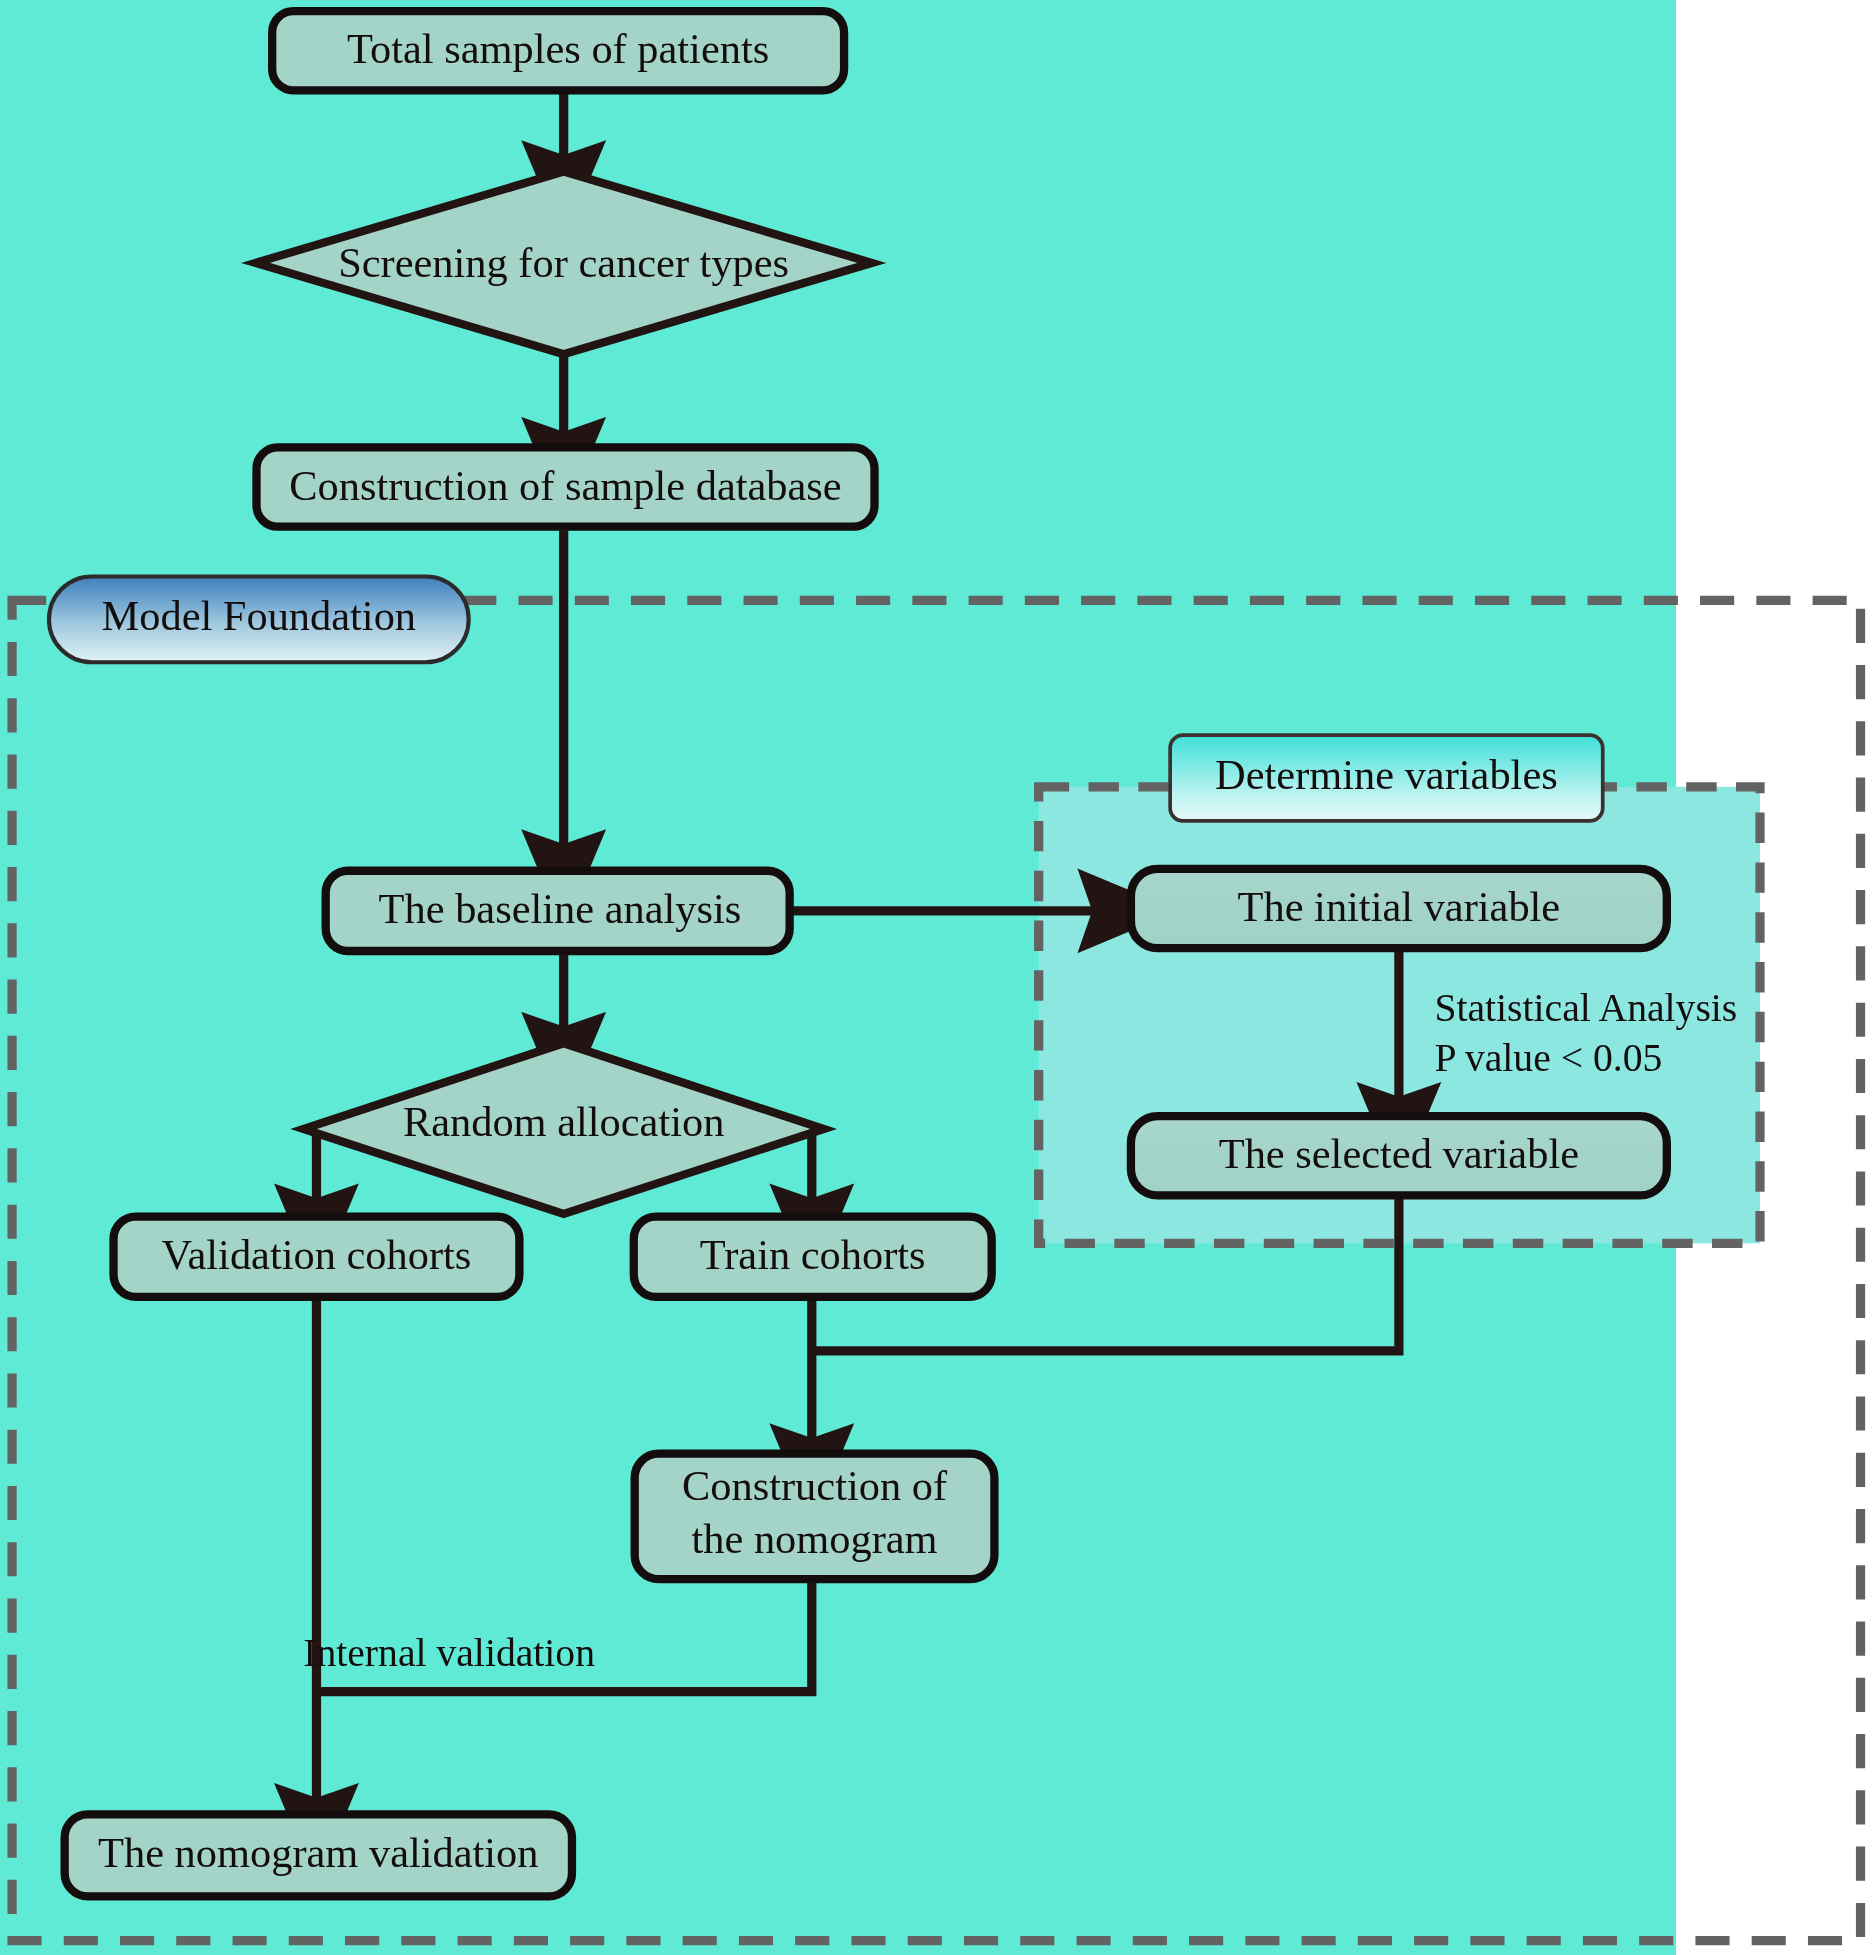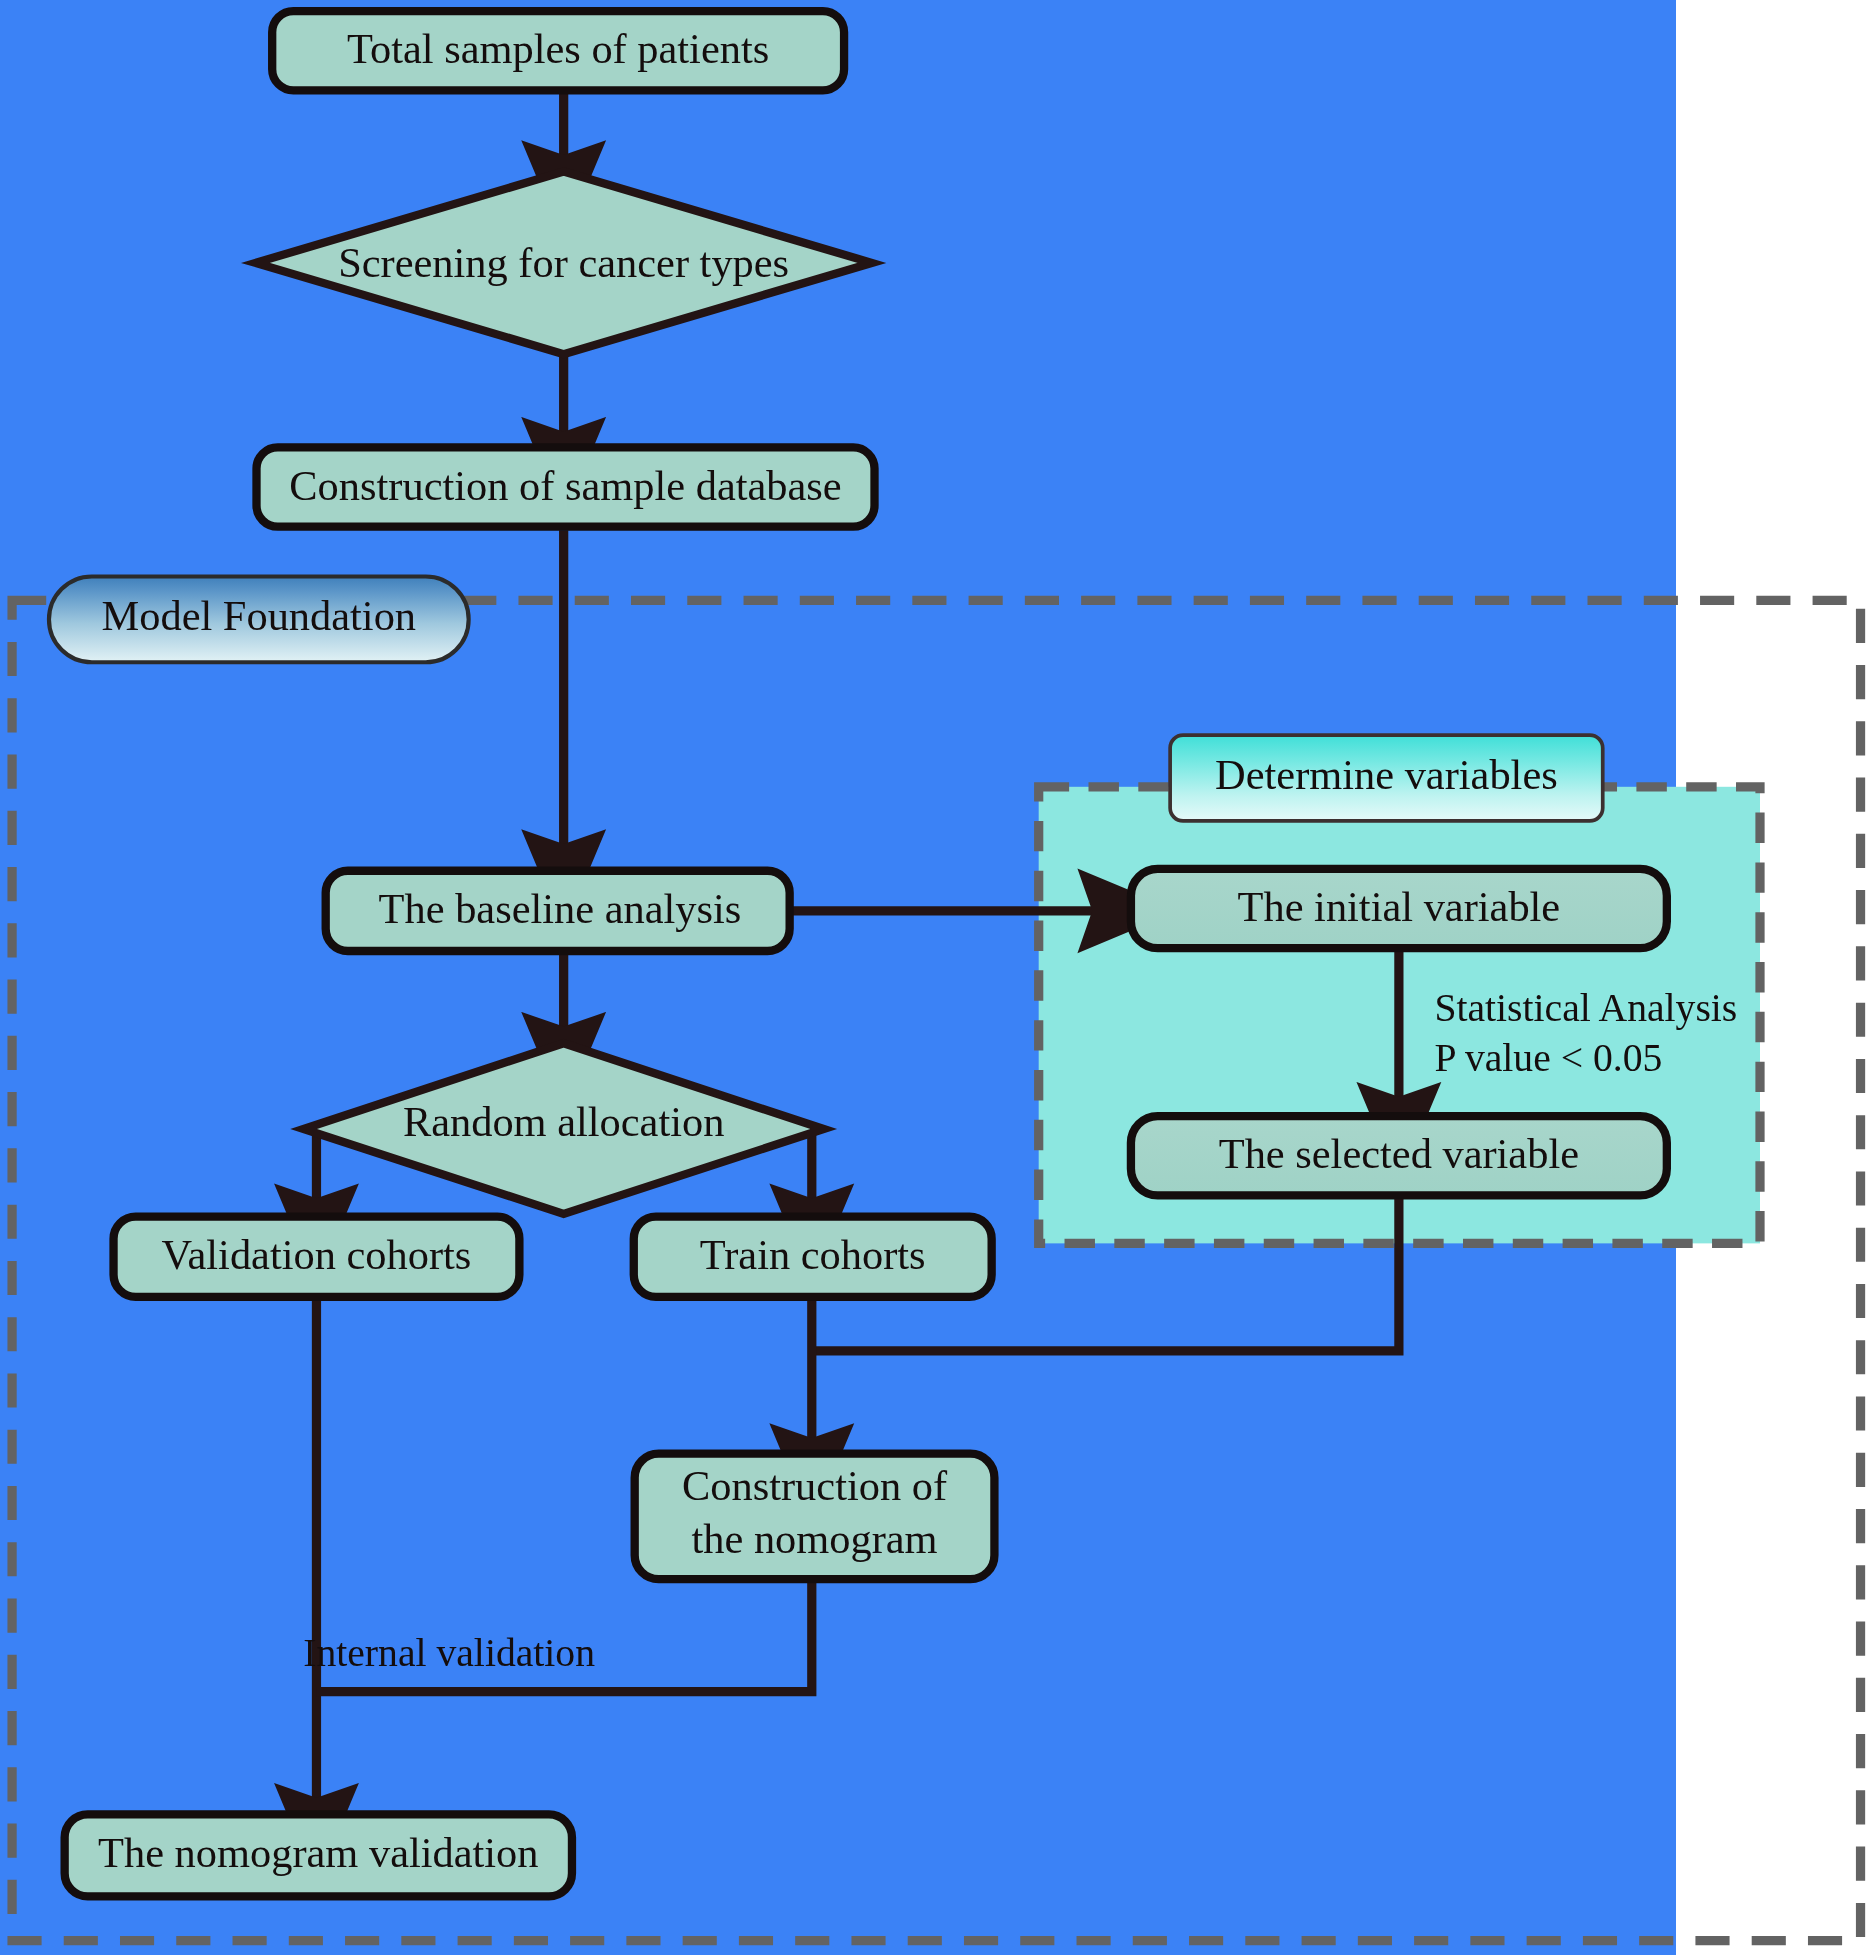--- a/index.html
+++ b/index.html
@@ -11,21 +11,21 @@
   body {
     width: 1874px;
     height: 1955px;
     font-family: "Liberation Serif", "DejaVu Serif", serif;
     overflow: hidden;
   }
   #diagram-root {
     position: relative;
     width: 1676px;
     height: 1955px;
-    background: #3b82f6;
+    background: #5eead4;
   }
   svg.flow-canvas {
     position: absolute;
     top: 0; left: 0;
     width: 1874px;
     height: 1955px;
   }
   text {
     font-family: "Liberation Serif", "DejaVu Serif", serif;
     fill: #140d0d;

